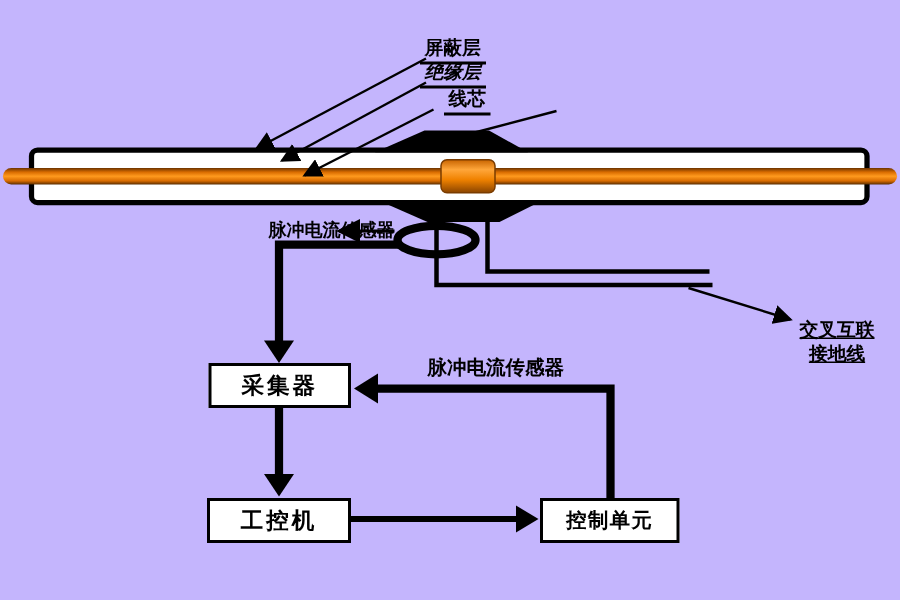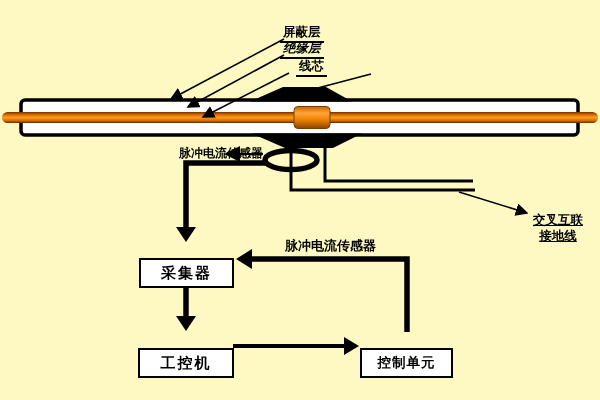--- a/index.html
+++ b/index.html
@@ -1,29 +1,29 @@
 <!DOCTYPE html>
 <html><head>
 <meta charset="utf-8">
 <style>
   html,body{margin:0;padding:0;background:#fff;}
   .canvas{
-    position:relative;width:600px;height:400px;background:#fef9c3;overflow:hidden;
+    position:relative;width:600px;height:400px;background:#c4b5fd;overflow:hidden;
     font-family:"DejaVu Sans","Liberation Sans",sans-serif;color:#000;
   }
   .canvas svg{position:absolute;left:0;top:0;}
   .lbl{
     position:absolute;font-weight:bold;font-size:12.5px;line-height:1.1;
     white-space:nowrap;color:#000;
   }
   .lbl.u{border-bottom:2px solid #000;padding:0 3px 2px 3px;}
   .box{
     position:absolute;background:#fff;border:2.5px solid #000;
     display:flex;align-items:center;justify-content:center;
-    font-weight:bold;font-size:15px;letter-spacing:2px;box-sizing:border-box;margin-top:16px;
+    font-weight:bold;font-size:15px;letter-spacing:2px;box-sizing:border-box;
   }
   .box.small{font-size:13.5px;letter-spacing:1px;}
   .ground-lbl{
     position:absolute;font-weight:bold;font-size:12.5px;line-height:1.3;
     text-align:center;white-space:nowrap;
   }
 </style>
 </head>
 <body>
 

